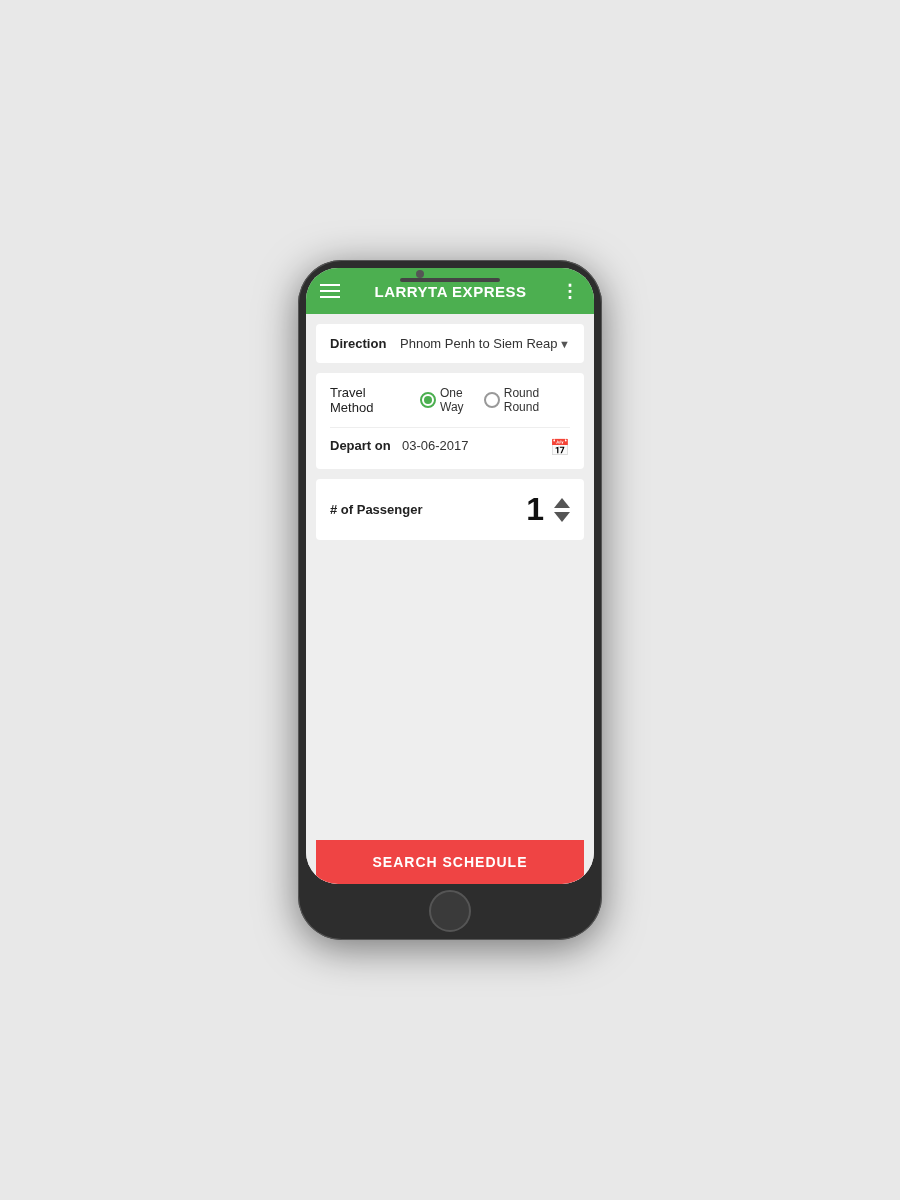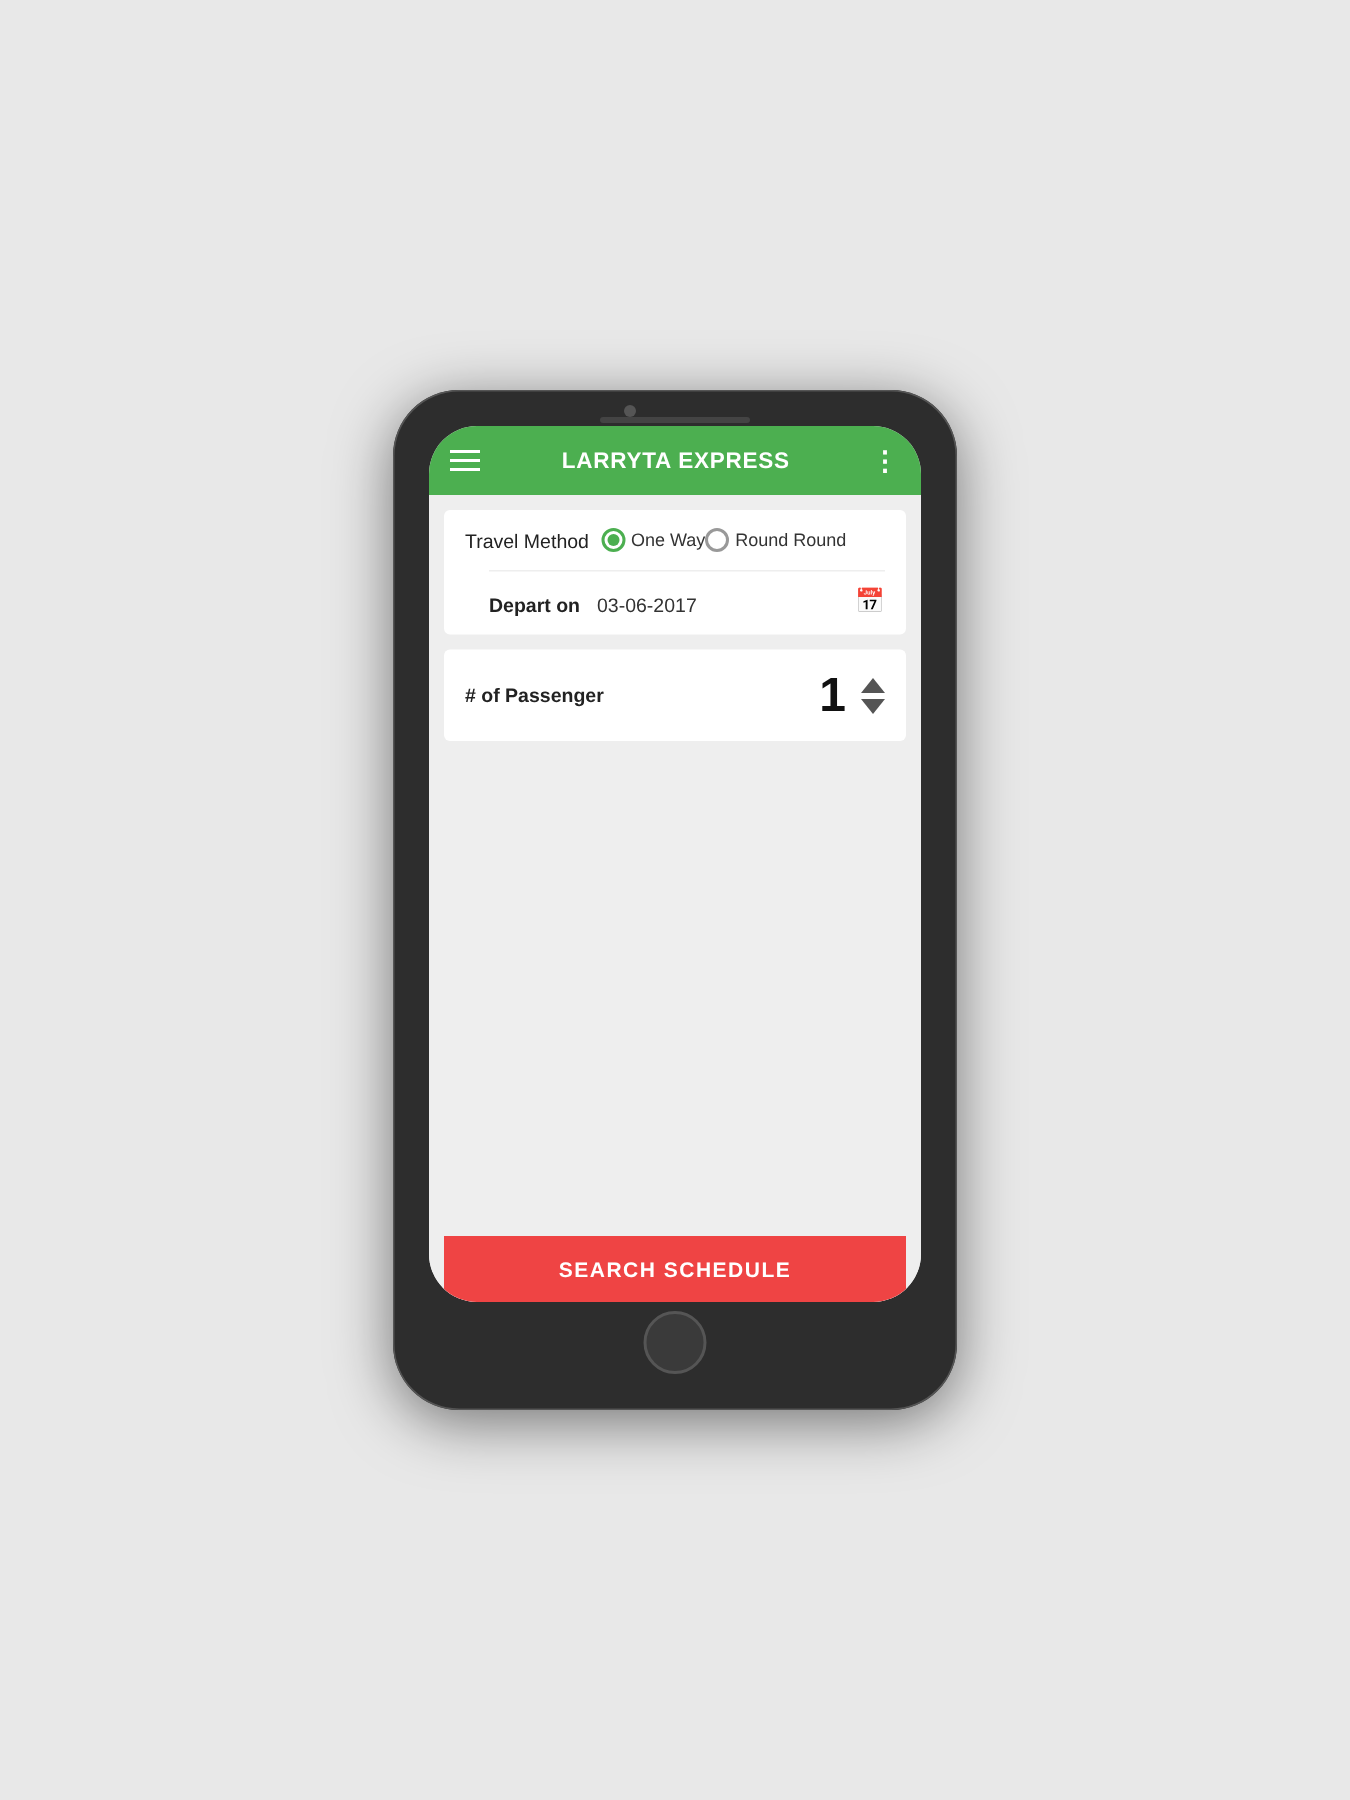--- a/index.html
+++ b/index.html
@@ -8,25 +8,25 @@
       width: 900px;
       height: 1200px;
       background: #e8e8e8;
       display: flex;
       align-items: center;
       justify-content: center;
       font-family: 'Helvetica Neue', Arial, sans-serif;
     }
 
     .phone-outer {
-      width: 376px;
+      width: 304px;
       height: 680px;
       background: #2d2d2d;
       border-radius: 44px;
-      padding: 24px;
+      padding: 8px;
       box-shadow: 0 8px 40px rgba(0,0,0,0.5), inset 0 0 0 1px #555;
       position: relative;
       display: flex;
       flex-direction: column;
     }
 
     .phone-inner {
       flex: 1;
       background: #f0f0f0;
       border-radius: 32px;
@@ -201,24 +201,23 @@
       border-color: #999;
     }
     .radio-text {
       font-size: 12px;
       color: #333;
     }
 
     
     .depart-row {
       display: flex;
-      align-items: flex-end;
+      align-items: flex-start;
       border-top: 1px solid #eee;
       padding-top: 10px;
-      margin-left: 16px;
     }
     .depart-label {
       font-size: 13px;
       font-weight: bold;
       color: #222;
       min-width: 72px;
     }
     .depart-value {
       flex: 1;
       font-size: 13px;
@@ -305,20 +304,29 @@
         <span></span>
           <span></span>
           <span></span>
       </div>
       <div class="header-title">LARRYTA EXPRESS</div>
       <div class="header-more-icon">⋮</div>
     </div>
 
     <div class="app-content">
 
+      <div class="card">
+        <div class="direction-row">
+          <span class="direction-label">Direction</span>
+          <div class="direction-select">
+            <span class="direction-value">Phnom Penh to Siem Reap</span>
+            <span class="dropdown-arrow">▼</span>
+          </div>
+        </div>
+      </div>
 
       <div class="card">
         <div class="travel-method-row">
           <span class="travel-label">Travel Method</span>
           <div class="radio-options">
             <div class="radio-option">
               <div class="radio-circle selected"></div>
               <span class="radio-text">One Way</span>
             </div>
             <div class="radio-option">

